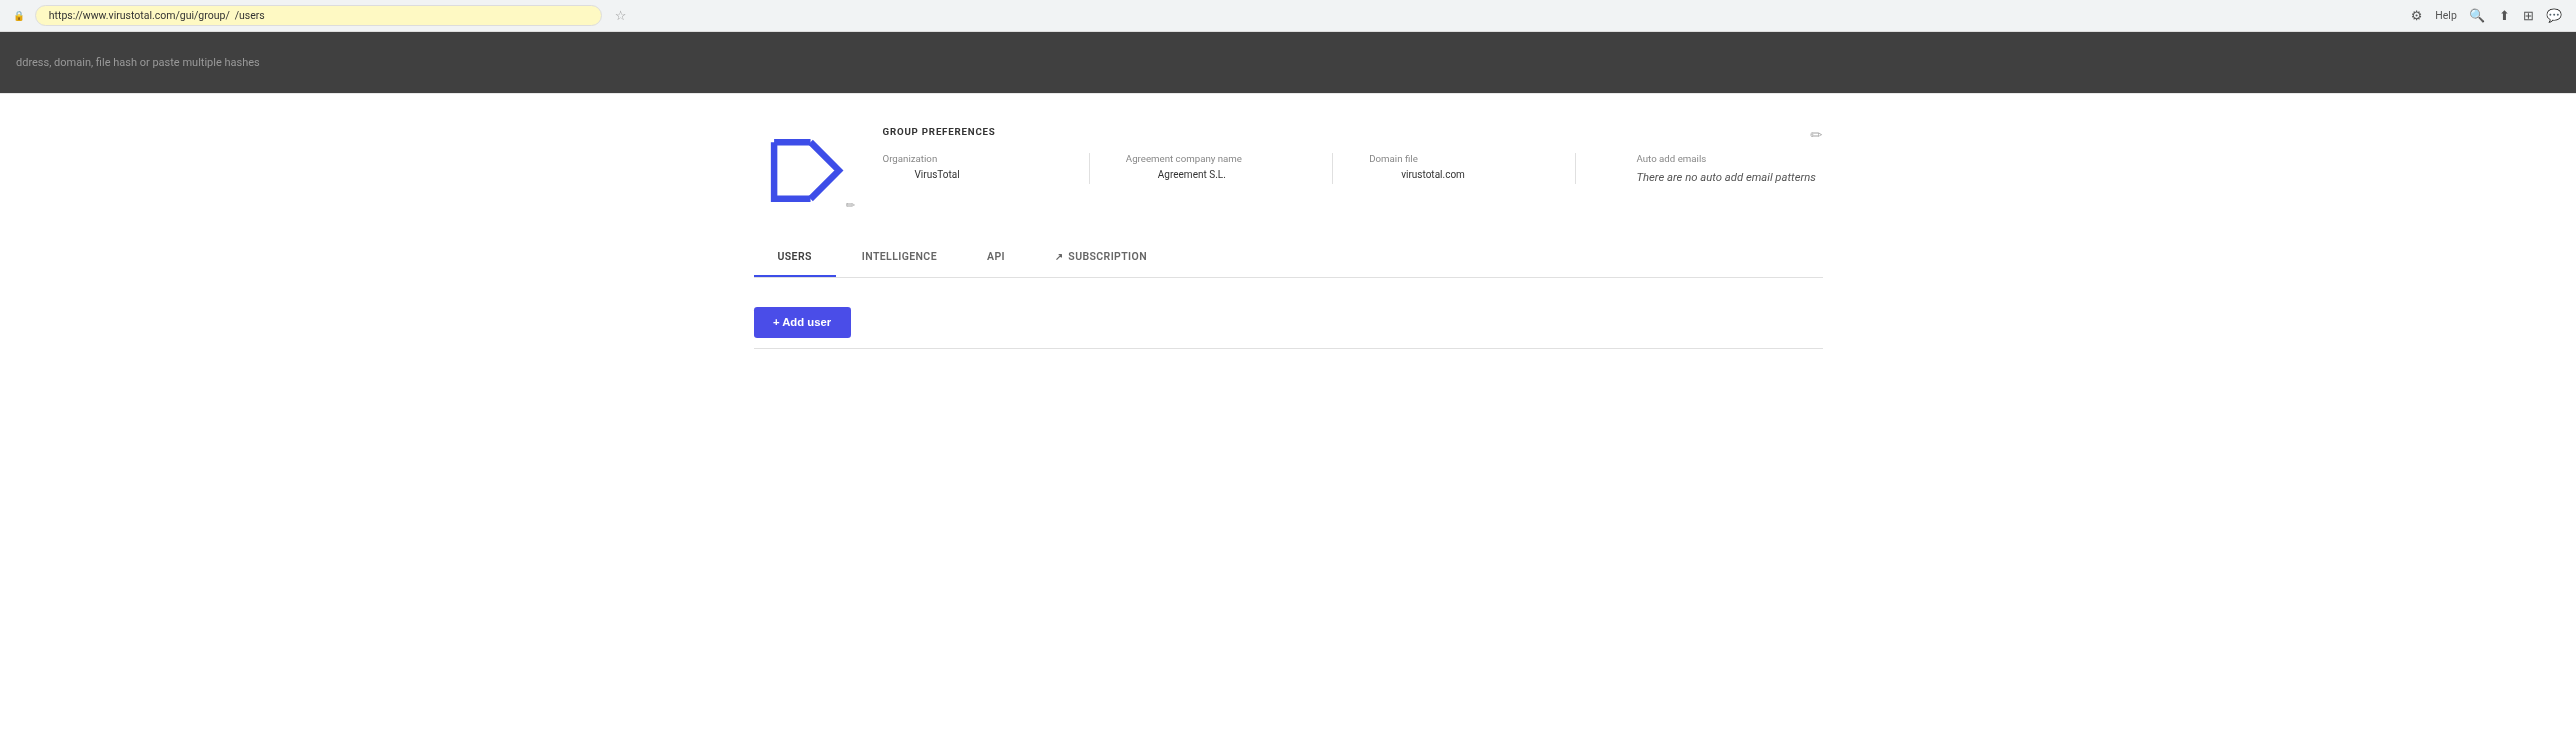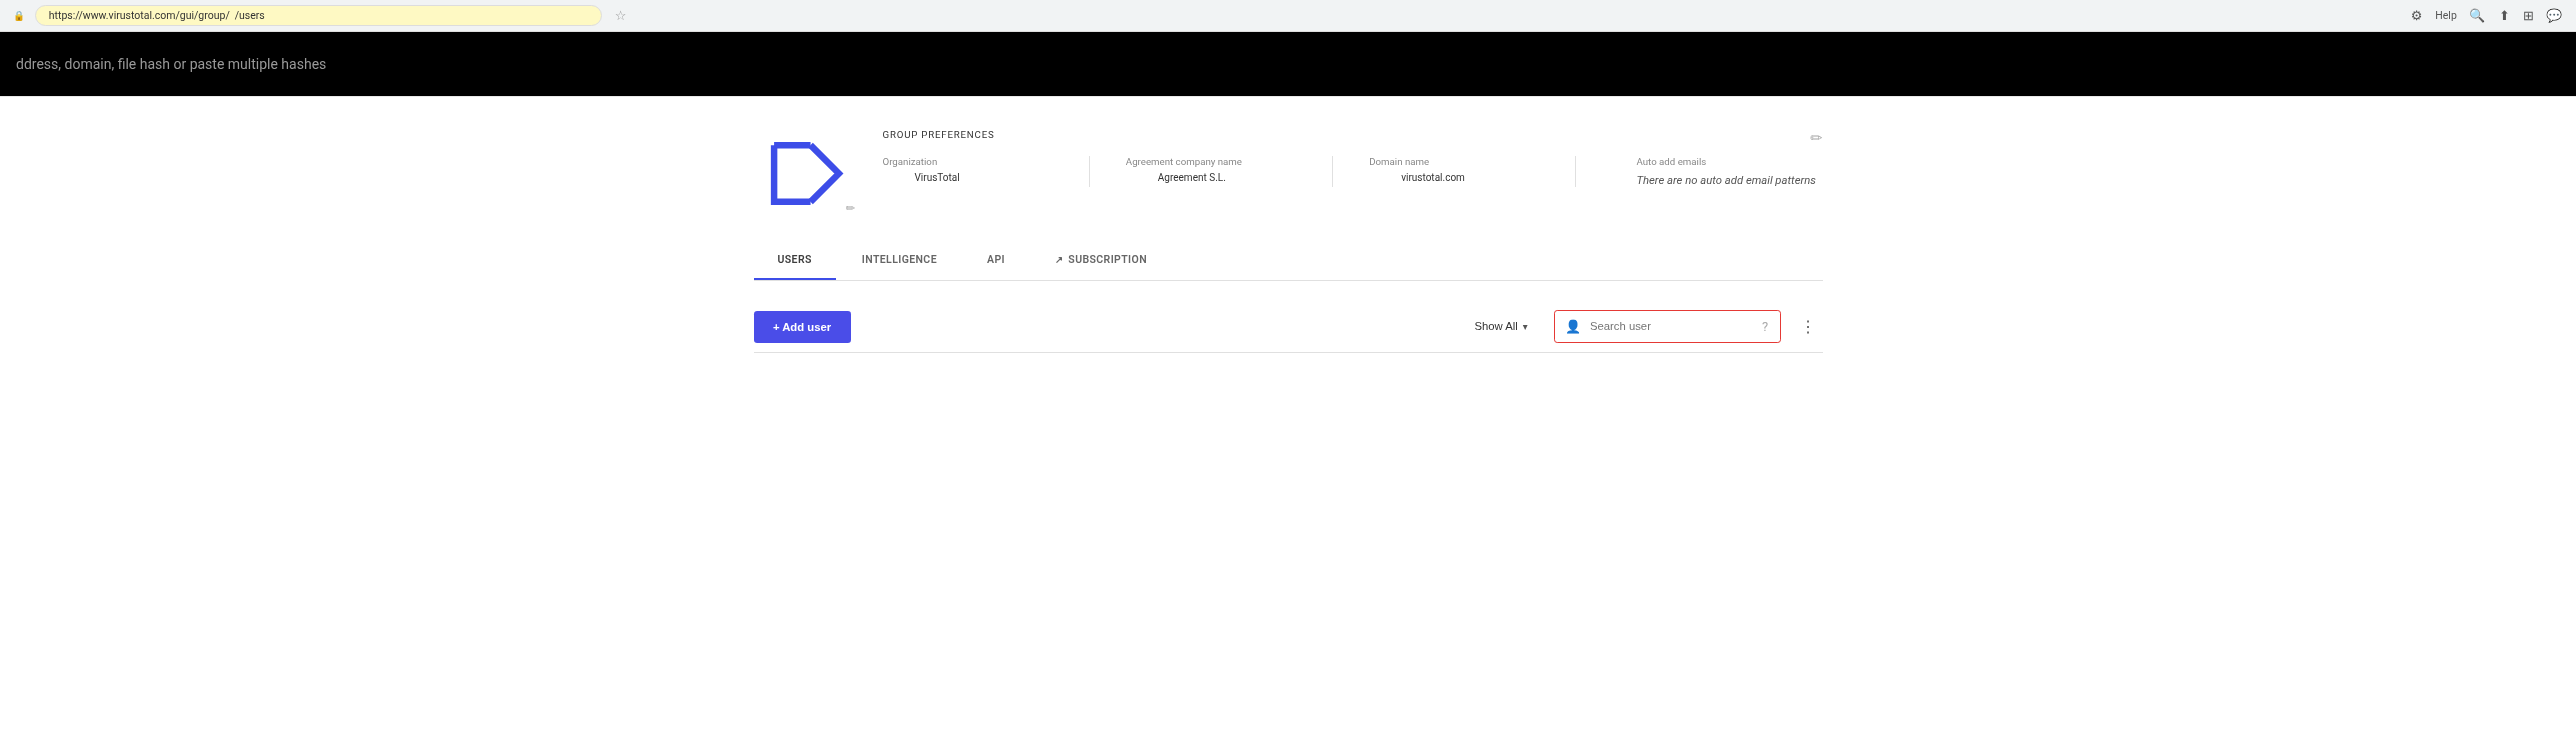--- a/index.html
+++ b/index.html
@@ -34,26 +34,26 @@
       display: flex;
       align-items: center;
       gap: 13px;
       color: #555;
       font-size: 10.5px;
     }
     .browser-action-icon { cursor: pointer; font-size: 13px; color: #555; }
 
     
     .vt-search-bar {
-      background: #000000;
+      background: #404040;
       border-bottom: 0.8px solid #e8e8e8;
       padding: 24px 16px;
       display: flex;
       align-items: center;
-      font-size: 14px;
+      font-size: 11px;
       color: #999;
       min-height: 39px;
     }
     .vt-search-bar span { flex: 1; }
 
     
     .main-content {
       padding: 16px 32px;
       max-width: 1133px;
       margin: 0 auto;
@@ -83,21 +83,21 @@
       right: 3.2px;
       color: #aaa;
       font-size: 11.3px;
       cursor: pointer;
     }
     .group-info {
       flex: 1;
     }
     .group-info-title {
       font-size: 9.7px;
-      font-weight: 400;
+      font-weight: 700;
       letter-spacing: 0.8px;
       color: #333;
       margin-bottom: 16px;
       text-transform: uppercase;
     }
     .group-fields {
       display: flex;
       gap: 12px;
       width: 100%;
     }
@@ -292,21 +292,21 @@
           <div class="group-field-label">Organization</div>
           <div class="group-field-value">VirusTotal</div>
         </div>
 
         <div class="group-field">
           <div class="group-field-label">Agreement company name</div>
           <div class="group-field-value">Agreement S.L.</div>
         </div>
 
         <div class="group-field">
-          <div class="group-field-label">Domain name</div>
+          <div class="group-field-label">Domain file</div>
           <div class="group-field-value">virustotal.com</div>
         </div>
 
         <div class="auto-add-section">
           <div class="auto-add-label">Auto add emails</div>
           <div class="auto-add-value">There are no auto add email patterns</div>
         </div>
       </div>
     </div>
 
@@ -329,32 +329,17 @@
     </div>
   </div>
 
   <div class="users-toolbar-wrapper">
     <div class="users-toolbar">
 
       <button class="add-user-btn">
         <span>+ Add user</span>
       </button>
 
-      <div class="toolbar-right">
-
-        <button class="show-all-btn">
-          <span>Show All</span>
-          <span class="chevron">▾</span>
-        </button>
-
-        <div class="search-user-box">
-          <span class="search-user-icon">👤</span>
-          <input type="text" placeholder="Search user" style="">
-          <span class="question-mark">?</span>
-        </div>
-
-        <span class="more-options-btn">⋮</span>
-      </div>
     </div>
   </div>
 
 </div>
 
 
 </body></html>

